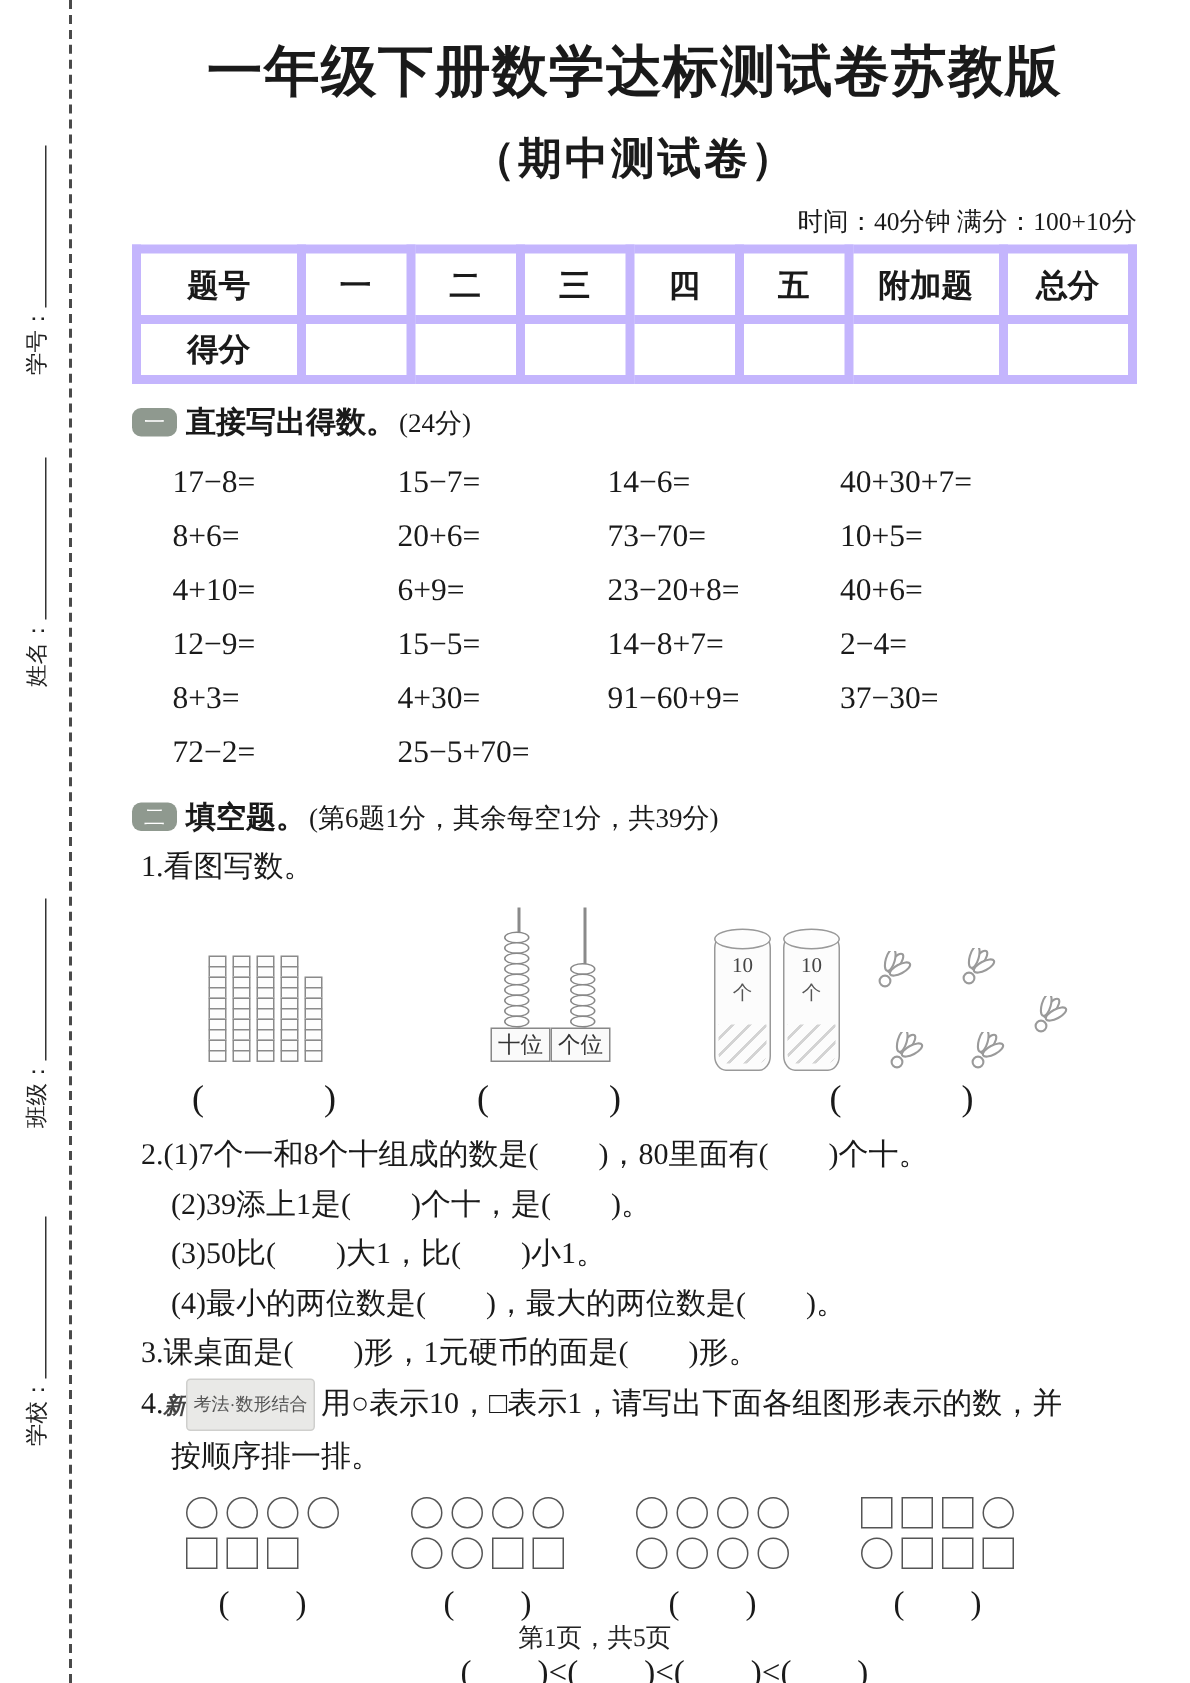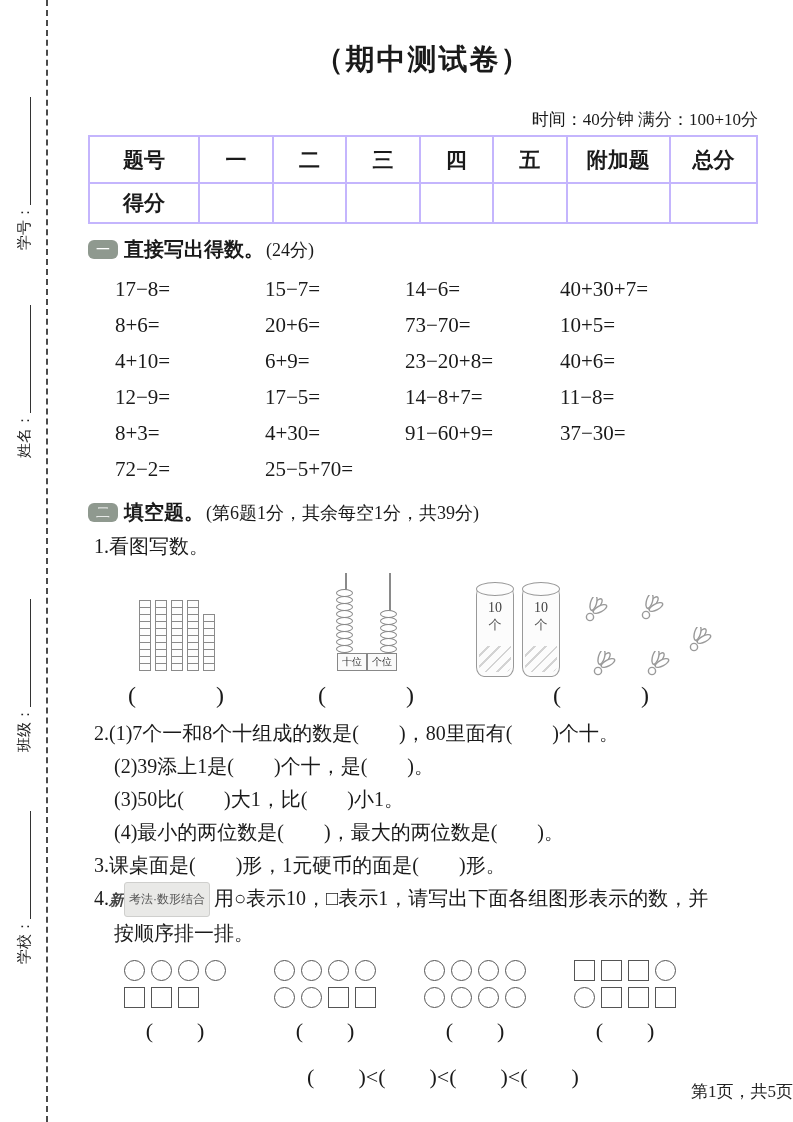--- a/index.html
+++ b/index.html
@@ -10,25 +10,25 @@
   
   .cutline { position:absolute; left:46px; top:0; height:1122px; width:0; border-left:2px dashed #4a4a4a; }
   .side-item { position:absolute; width:180px; height:22px; font-size:15px; color:#222; white-space:nowrap; }
   .side-item .blank { display:inline-block; width:108px; border-bottom:1.5px solid #333; height:14px; vertical-align:-2px; }
   .rot { transform:rotate(-90deg); transform-origin:center center; }
 
   
   .main { position:absolute; left:88px; top:26px; width:670px; }
   .title { text-align:center; font-size:37px; font-weight:bold; letter-spacing:1px; line-height:1.25; }
   .subtitle { text-align:center; font-size:29px; font-weight:bold; margin-top:14px; letter-spacing:2px; }
-  .meta { text-align:right; font-size:17px; margin-top:28px; margin-bottom:4px; }
+  .meta { text-align:right; font-size:17px; margin-top:10px; margin-bottom:4px; }
 
   
   table.score { width:100%; border-collapse:collapse; table-layout:fixed; margin-top:2px; }
-  table.score td { border:2px solid #c4b5fd; text-align:center; font-size:21px; }
+  table.score td { border:6px solid #c4b5fd; text-align:center; font-size:21px; }
   table.score tr:first-child td { height:47px; font-weight:bold; }
   table.score tr:last-child td { height:40px; font-weight:bold; }
 
   
   .sec-head { display:flex; align-items:center; margin-top:12px; }
   .badge { flex:0 0 auto; width:30px; height:19px; border-radius:6px; background:#8f998f;
            color:#fff; font-size:14px; line-height:19px; text-align:center; margin-right:6px;
            font-family:"Liberation Sans", sans-serif; }
   .sec-title { font-size:20px; font-weight:bold; }
   .sec-points { font-size:18px; margin-left:2px; }
@@ -52,21 +52,21 @@
   .fig-blocks { margin-right:92px; }
   .blocks { display:flex; align-items:flex-end; gap:4px; height:86px; }
   .bcol { display:flex; flex-direction:column; }
   .bcell { width:12px; height:8px; border:1px solid #8a8a8a; background:#fdfdfd; margin-top:-1px; }
   .fig-abacus { margin-right:60px; }
   .abacus { display:flex; gap:10px; align-items:flex-end; }
   .rod { position:relative; width:34px; height:80px; display:flex; flex-direction:column; justify-content:flex-end; align-items:center; }
   .rod:before { content:""; position:absolute; left:50%; top:0; bottom:0; width:2px; background:#8a8a8a; }
   .bead { width:17px; height:8px; border:1px solid #888; border-radius:50%; background:#fff; margin-top:-1px; z-index:1; }
   .ab-labels { display:flex; }
-  .ab-label { border:1px solid #888; background:#fafafa; font-size:10px; padding:1px 4px; color:#333; }
+  .ab-label { border:1px solid #888; background:#fafafa; font-size:15px; padding:1px 4px; color:#333; }
   .fig-tubes .art { display:flex; align-items:flex-start; }
   .tubes { display:flex; gap:8px; }
   .tube { position:relative; width:38px; height:92px; border:1.5px solid #999; border-radius:8px/10px; background:#fcfcfc; text-align:center; }
   .tube:before { content:""; position:absolute; left:-1px; right:-1px; top:-4px; height:12px; border:1.5px solid #999;
                  border-radius:50%; background:#fdfdfd; }
   .tube:after { content:""; position:absolute; left:2px; right:2px; bottom:4px; height:26px;
                 background:repeating-linear-gradient(135deg, transparent 0 6px, #c9c9c9 6px 8px);
                 border-radius:0 0 6px 6px; opacity:.8; }
   .tube .t10 { position:relative; z-index:1; font-size:14px; margin-top:14px; color:#444; }
   .tube .tge { position:relative; z-index:1; font-size:13px; color:#555; }
@@ -75,36 +75,37 @@
 
   
   .groups { display:flex; margin-top:10px; padding-left:36px; }
   .group { display:flex; flex-direction:column; margin-right:48px; }
   .srow { display:flex; gap:6px; margin-bottom:6px; }
   .shape-c { width:21px; height:21px; border:1.5px solid #555; border-radius:50%; }
   .shape-s { width:21px; height:21px; border:1.5px solid #555; }
   .gparen { text-align:center; font-size:22px; margin-top:2px; white-space:nowrap; }
   .compare { text-align:center; font-size:22px; margin-top:16px; padding-left:40px; white-space:nowrap; }
 
-  .footer { position:absolute; left:0; width:793px; top:1080px; text-align:right; font-size:17px; color:#222; }
+  .footer { position:absolute; left:0; width:793px; top:1080px; text-align:center; font-size:17px; color:#222; }
 </style>
 </head>
 <body>
 
 <div class="page">
 
   <div class="cutline"></div>
   <div id="side-items">
       <div class="side-item rot" style="left: -64px; top: 149px;"><span>学号：</span><span class="blank"></span></div>
       <div class="side-item rot" style="left: -64px; top: 357px;"><span>姓名：</span><span class="blank"></span></div>
       <div class="side-item rot" style="left: -64px; top: 651px;"><span>班级：</span><span class="blank"></span></div>
       <div class="side-item rot" style="left: -64px; top: 863px;"><span>学校：</span><span class="blank"></span></div>
     </div>
 
   <div class="main">
+    <div class="title">一年级下册数学达标测试卷苏教版</div>
     <div class="subtitle">（期中测试卷）</div>
     <div class="meta">时间：40分钟  满分：100+10分</div>
 
     <table class="score">
       <tbody id="score-body">
           <tr>
             <td style="width: 16.5%;">题号</td>
             <td style="width: 11%;">一</td>
             <td style="width: 11%;">二</td>
             <td style="width: 11%;">三</td>
@@ -138,23 +139,23 @@
         <div class="prob">40+30+7=</div>
         <div class="prob">8+6=</div>
         <div class="prob">20+6=</div>
         <div class="prob">73−70=</div>
         <div class="prob">10+5=</div>
         <div class="prob">4+10=</div>
         <div class="prob">6+9=</div>
         <div class="prob">23−20+8=</div>
         <div class="prob">40+6=</div>
         <div class="prob">12−9=</div>
-        <div class="prob">17−5=</div>
+        <div class="prob">15−5=</div>
         <div class="prob">14−8+7=</div>
-        <div class="prob">11−8=</div>
+        <div class="prob">2−4=</div>
         <div class="prob">8+3=</div>
         <div class="prob">4+30=</div>
         <div class="prob">91−60+9=</div>
         <div class="prob">37−30=</div>
         <div class="prob">72−2=</div>
         <div class="prob">25−5+70=</div>
       </div>
 
     <div class="sec-head">
       <span class="badge">二</span>

